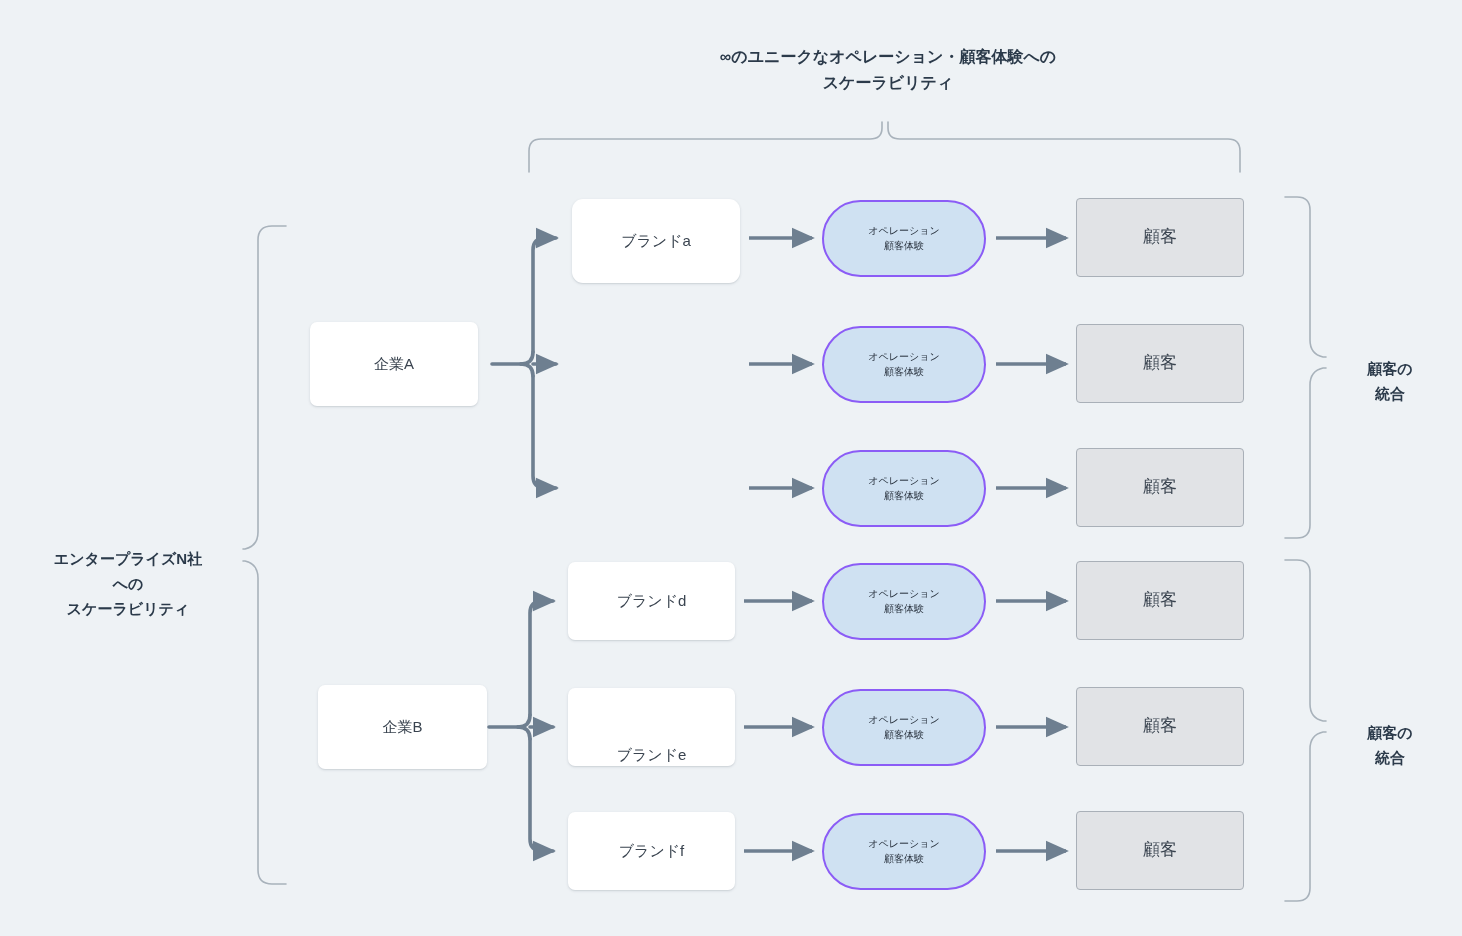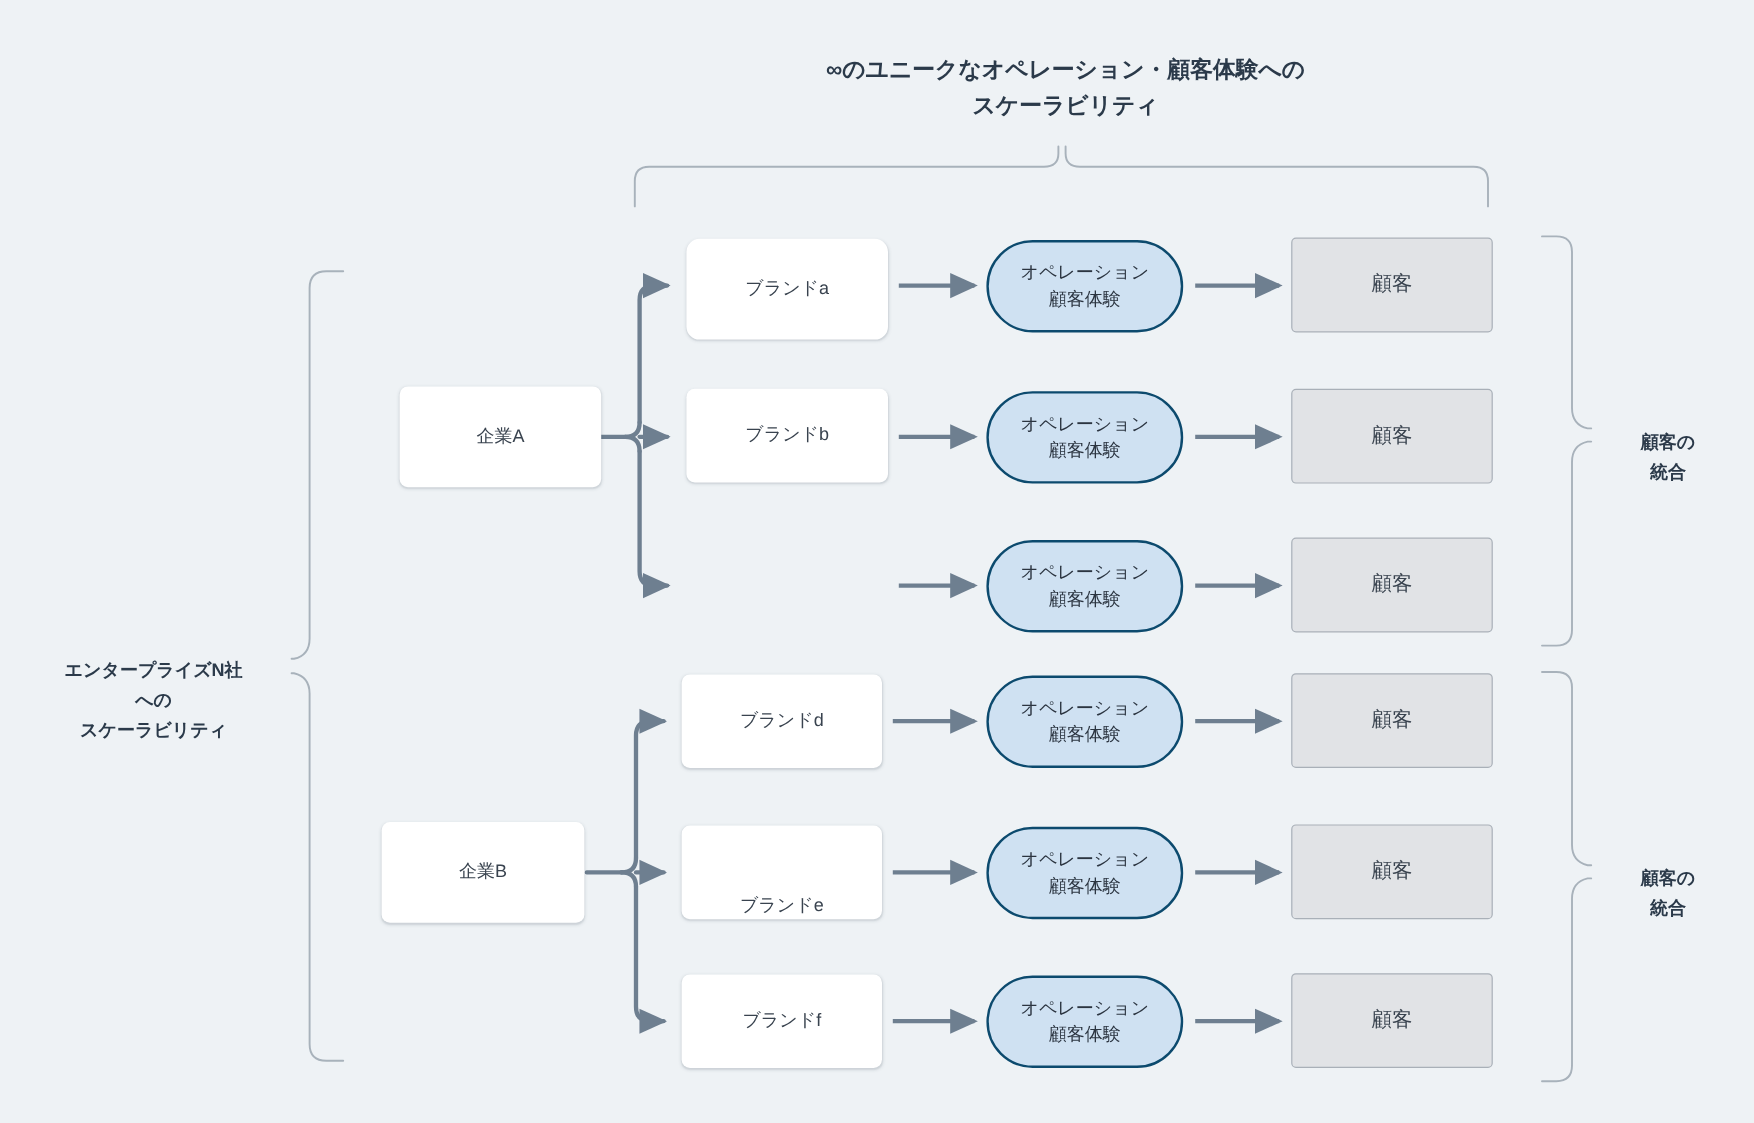--- a/index.html
+++ b/index.html
@@ -37,36 +37,36 @@
   }
   .brand-box, .ent-box {
     background: #ffffff;
     border-radius: 7px;
     box-shadow: 0 1px 3px rgba(40,55,70,0.13), 0 1px 1px rgba(40,55,70,0.06);
     font-size: 15px;
     color: #39434f;
   }
   .op-box {
     background: #cfe1f2;
-    border: 2px solid #0c4a6e;
+    border: 2px solid #8b5cf6;
     border-radius: 42px;
-    font-size: 15px;
+    font-size: 10px;
     color: #2b3440;
   }
   .cust-box {
     background: #e1e3e6;
     border: 1px solid #a9b0b8;
     border-radius: 4px;
     font-size: 17px;
     color: #39434f;
   }
   .title-label {
     position: absolute;
     text-align: center;
-    font-size: 19px;
+    font-size: 16px;
     font-weight: bold;
     color: #2b3a4a;
     line-height: 1.6;
     white-space: pre-line;
   }
   .side-label {
     position: absolute;
     text-align: center;
     font-size: 15px;
     font-weight: bold;
@@ -152,38 +152,35 @@
   <div class="side-label" style="left:18px; top:521px; width:220px;">エンタープライズN社
 への
 スケーラビリティ</div>
 
   <div class="side-label" style="left:1330px; top:331px; width:120px;">顧客の
 統合</div>
 
   <div class="side-label" style="left:1330px; top:695px; width:120px;">顧客の
 統合</div>
 
-  <div class="node ent-box" style="left:333px; top:322px; width:168px; height:84px;">
+  <div class="node ent-box" style="left:310px; top:322px; width:168px; height:84px;">
     <span>企業A</span>
   </div>
 
   <div class="node brand-box" style="left:572px; top:199px; width:168px; height:84px;border-radius:11px;">
     <span>ブランドa</span>
   </div>
   <div class="node op-box" style="left:822px; top:200px; width:164px; height:77px; flex-direction:column;">
     <span class="op-line">オペレーション</span>
     <span class="op-line">顧客体験</span>
   </div>
   <div class="node cust-box" style="left:1076px; top:198px; width:168px; height:79px;">
     <span>顧客</span>
   </div>
 
-  <div class="node brand-box" style="left:572px; top:324px; width:168px; height:78px;">
-    <span>ブランドb</span>
-  </div>
   <div class="node op-box" style="left:822px; top:326px; width:164px; height:77px; flex-direction:column;">
     <span class="op-line">オペレーション</span>
     <span class="op-line">顧客体験</span>
   </div>
   <div class="node cust-box" style="left:1076px; top:324px; width:168px; height:79px;">
     <span>顧客</span>
   </div>
 
   <div class="node op-box" style="left:822px; top:450px; width:164px; height:77px; flex-direction:column;">
     <span class="op-line">オペレーション</span>

